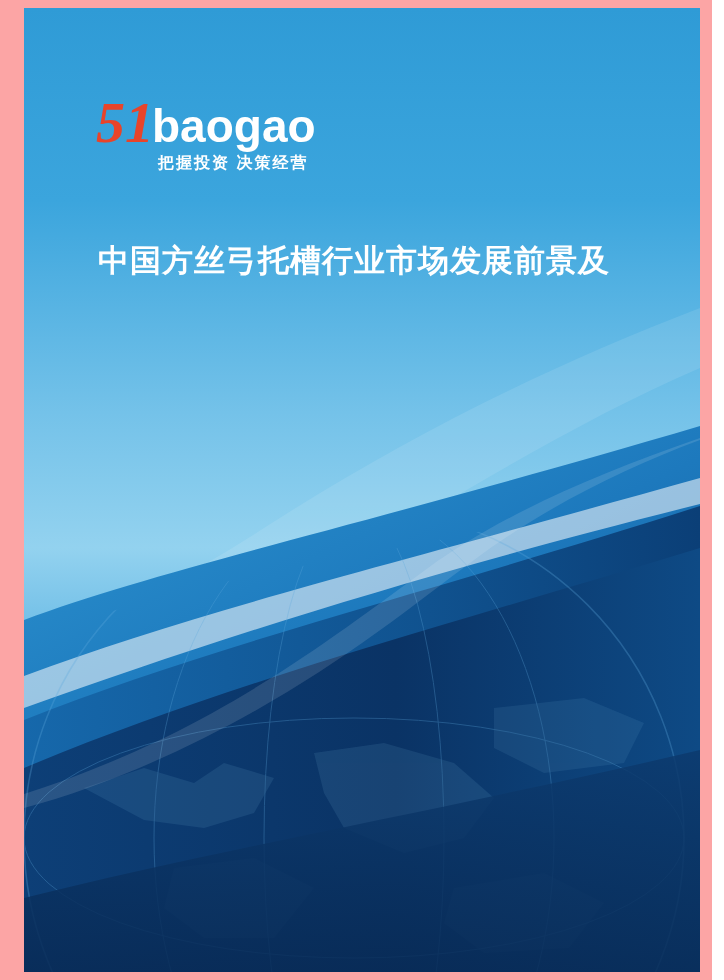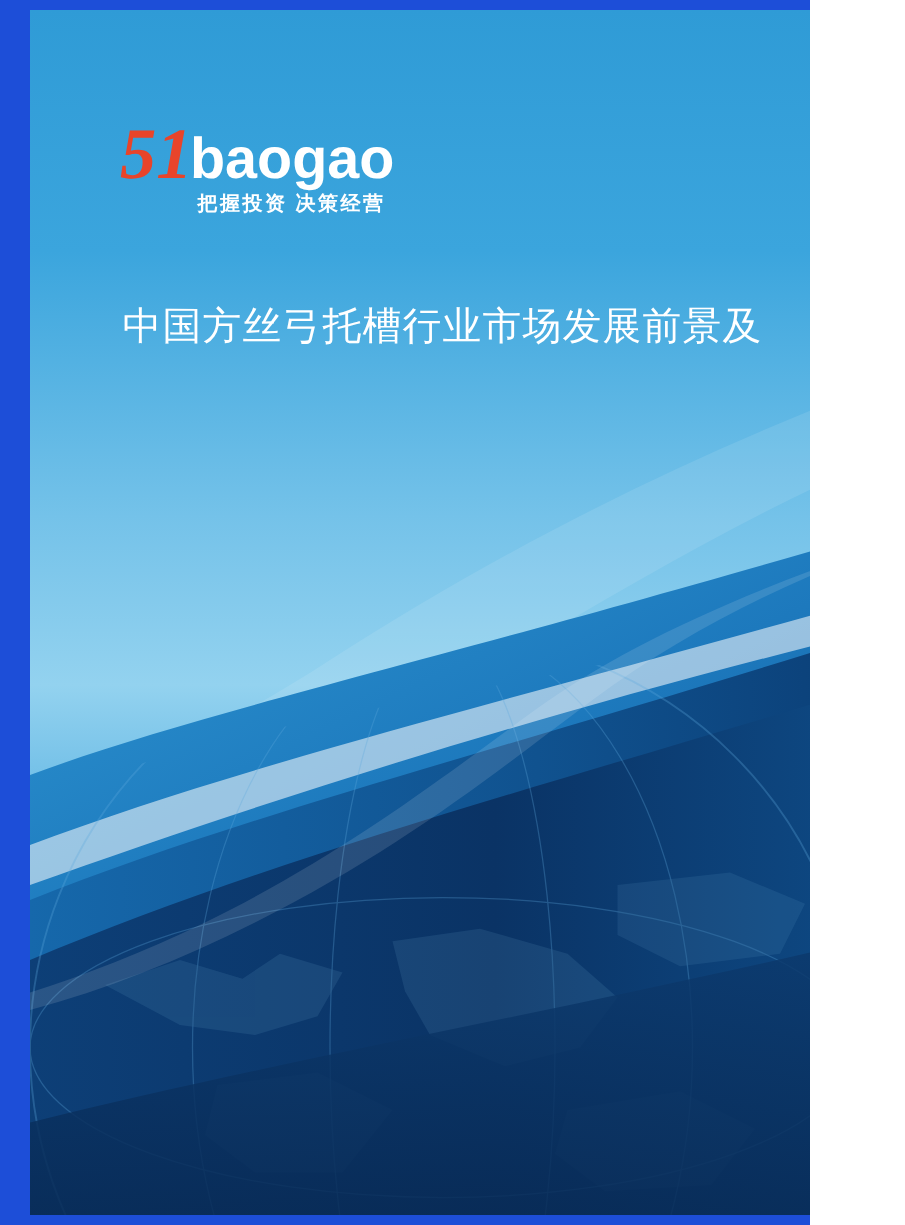--- a/index.html
+++ b/index.html
@@ -5,24 +5,24 @@
   html, body {
     margin: 0;
     padding: 0;
     background: #ffffff;
   }
   body {
     font-family: "Liberation Sans", sans-serif;
   }
   .page {
     position: relative;
-    width: 648px;
+    width: 712px;
     height: 980px;
     overflow: hidden;
-    background: #1d4ed8;
+    background: #fca5a5;
   }
   
   .cover {
     position: absolute;
     left: 24px;
     top: 8px;
     width: 676px;
     height: 964px;
     overflow: hidden;
     background: linear-gradient(180deg, #2f9bd6 0%, #2f9bd6 18%, #3aa7de 34%, #79c3e8 52%, #8fcfee 60%, #4aa9dd 70%, #1f6fb5 78%, #14508f 88%, #0e3f77 100%);
@@ -54,21 +54,21 @@
     left: 74px;
     top: 228px;
     width: 580px;
   }
   .title-line {
     font-family: "Liberation Sans", sans-serif;
     font-size: 31px;
     line-height: 50px;
     letter-spacing: 1px;
     color: #ffffff;
-    font-weight: 400;
+    font-weight: 700;
     white-space: nowrap;
   }
 </style>
 </head>
 <body>
 
 <div class="page">
   <div class="cover">
 
     <svg class="cover-svg" viewBox="0 0 676 964" preserveAspectRatio="none">

